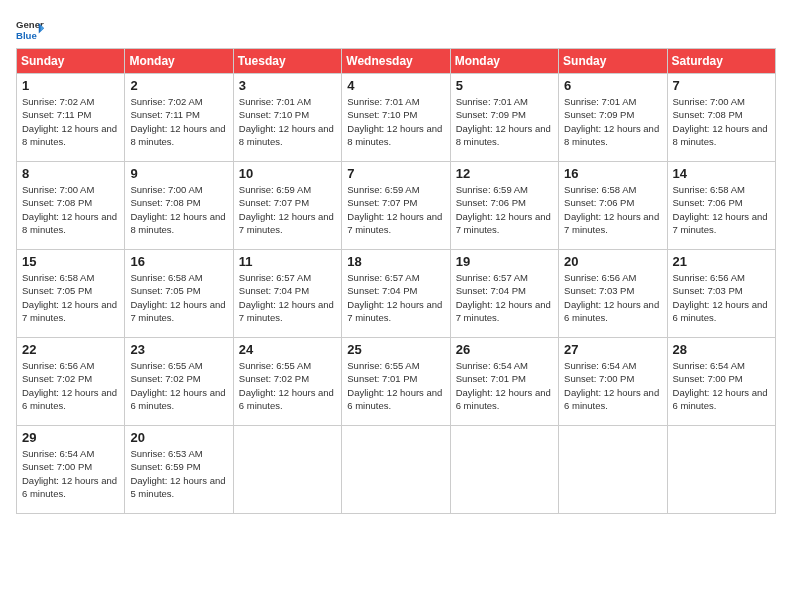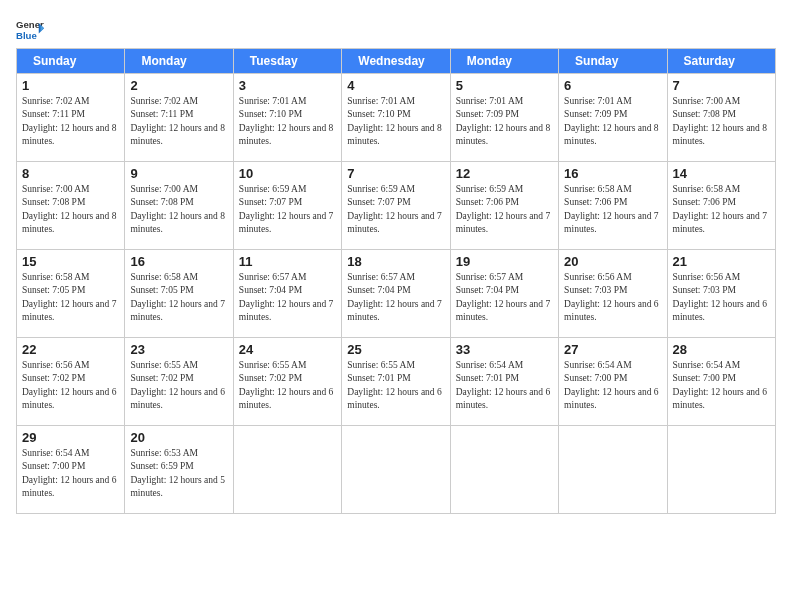--- a/index.html
+++ b/index.html
@@ -36,23 +36,23 @@
     .subtitle {
       font-size: 15px;
       color: #444;
     }
     .calendar {
       width: 100%;
       border-collapse: collapse;
       font-size: 10.5px;
     }
     .calendar th {
-      background: #3b82f6;
+      background: #ef4444;
       color: #fff;
-      padding: 5px 16px;
+      padding: 5px 4px;
       text-align: left;
       font-size: 12px;
       font-weight: bold;
       border: 1px solid #ccc;
     }
     .calendar td {
       border: 1px solid #ccc;
       vertical-align: top;
       padding: 4px 5px;
       height: 88px;
@@ -62,21 +62,20 @@
       font-size: 13px;
       font-weight: bold;
       color: #222;
       display: block;
       margin-bottom: 2px;
     }
     .day-detail {
       font-size: 9.5px;
       color: #333;
       line-height: 1.4;
-      font-family: Liberation Serif, serif;
     }
     .empty-cell {
       background: #f5f5f5;
     }
     .week-row td {
       background: #fff;
     }
   </style>
 </head>
 <body>
@@ -211,21 +210,21 @@
           </td>
           <td>
             <span class="day-num">24</span>
             <div class="day-detail">Sunrise: 6:55 AM<br>Sunset: 7:02 PM<br>Daylight: 12 hours and 6 minutes.</div>
           </td>
           <td>
             <span class="day-num">25</span>
             <div class="day-detail">Sunrise: 6:55 AM<br>Sunset: 7:01 PM<br>Daylight: 12 hours and 6 minutes.</div>
           </td>
           <td>
-            <span class="day-num">33</span>
+            <span class="day-num">26</span>
             <div class="day-detail">Sunrise: 6:54 AM<br>Sunset: 7:01 PM<br>Daylight: 12 hours and 6 minutes.</div>
           </td>
           <td>
             <span class="day-num">27</span>
             <div class="day-detail">Sunrise: 6:54 AM<br>Sunset: 7:00 PM<br>Daylight: 12 hours and 6 minutes.</div>
           </td>
           <td>
             <span class="day-num">28</span>
             <div class="day-detail">Sunrise: 6:54 AM<br>Sunset: 7:00 PM<br>Daylight: 12 hours and 6 minutes.</div>
           </td>

